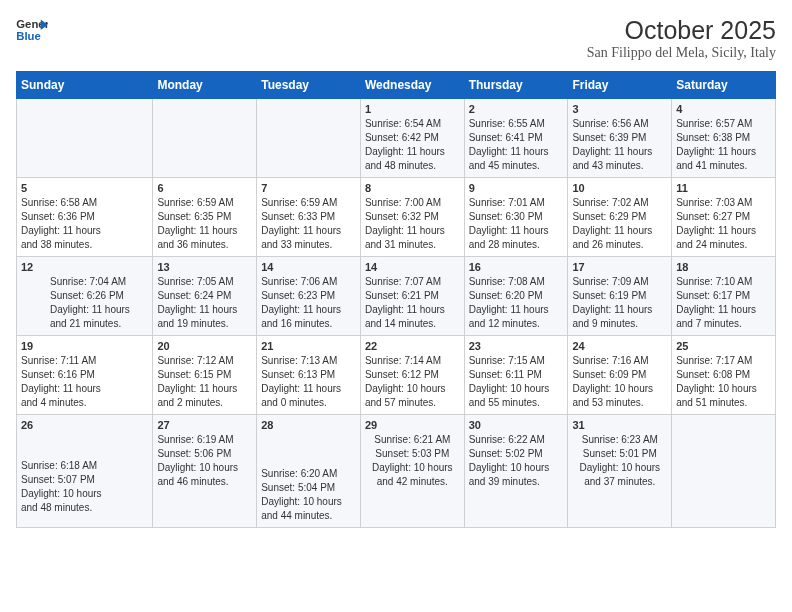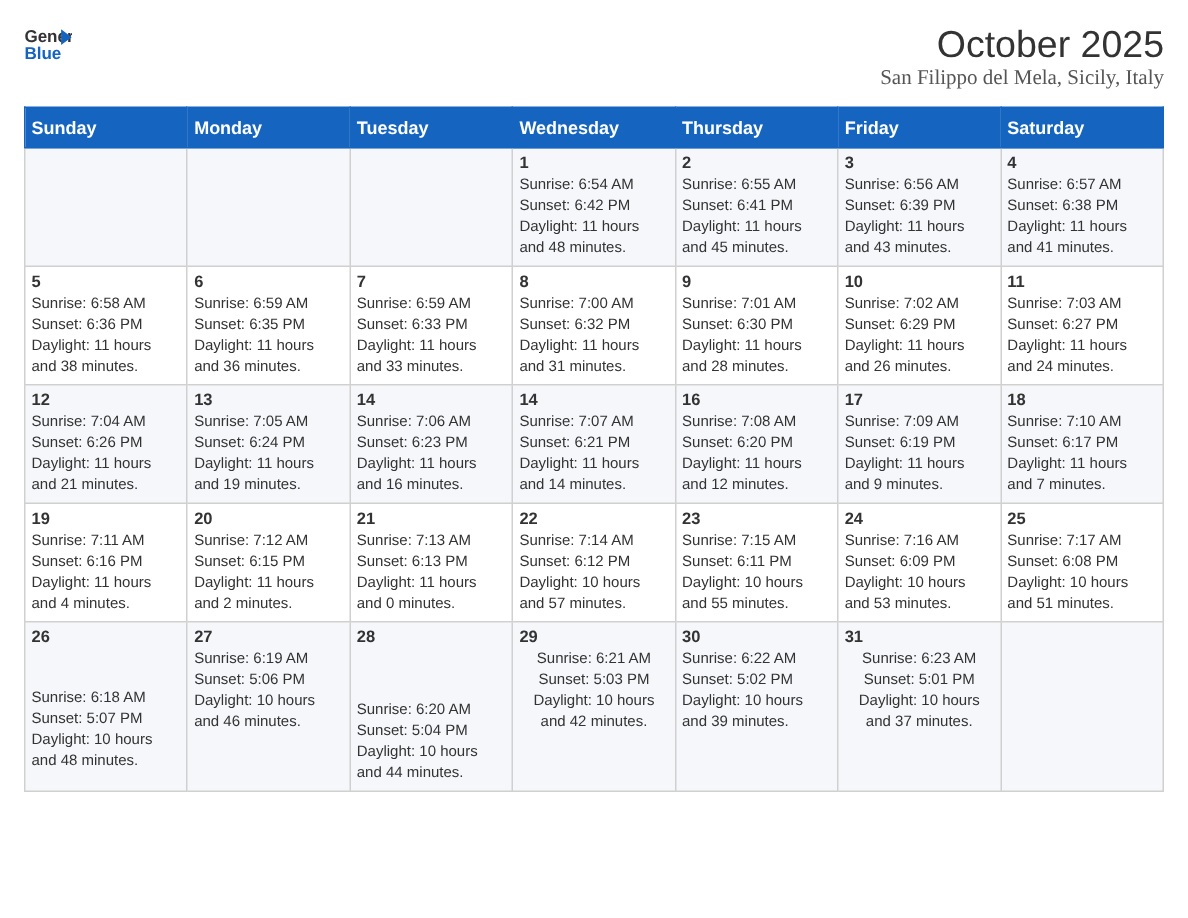--- a/index.html
+++ b/index.html
@@ -196,21 +196,21 @@
           <span class="day-number">11</span>
           <div class="day-info" style="white-space: pre-line;">Sunrise: 7:03 AM
 Sunset: 6:27 PM
 Daylight: 11 hours
 and 24 minutes.</div>
         </td>
       </tr>
       <tr>
         <td>
           <span class="day-number">12</span>
-          <div class="day-info" style="white-space: pre-line;">Sunrise: 7:04 AM
+          <div class="day-info" style="white-space: pre-line; margin-left: 29px;">Sunrise: 7:04 AM
 Sunset: 6:26 PM
 Daylight: 11 hours
 and 21 minutes.</div>
         </td>
         <td>
           <span class="day-number">13</span>
           <div class="day-info" style="white-space: pre-line;">Sunrise: 7:05 AM
 Sunset: 6:24 PM
 Daylight: 11 hours
 and 19 minutes.</div>

